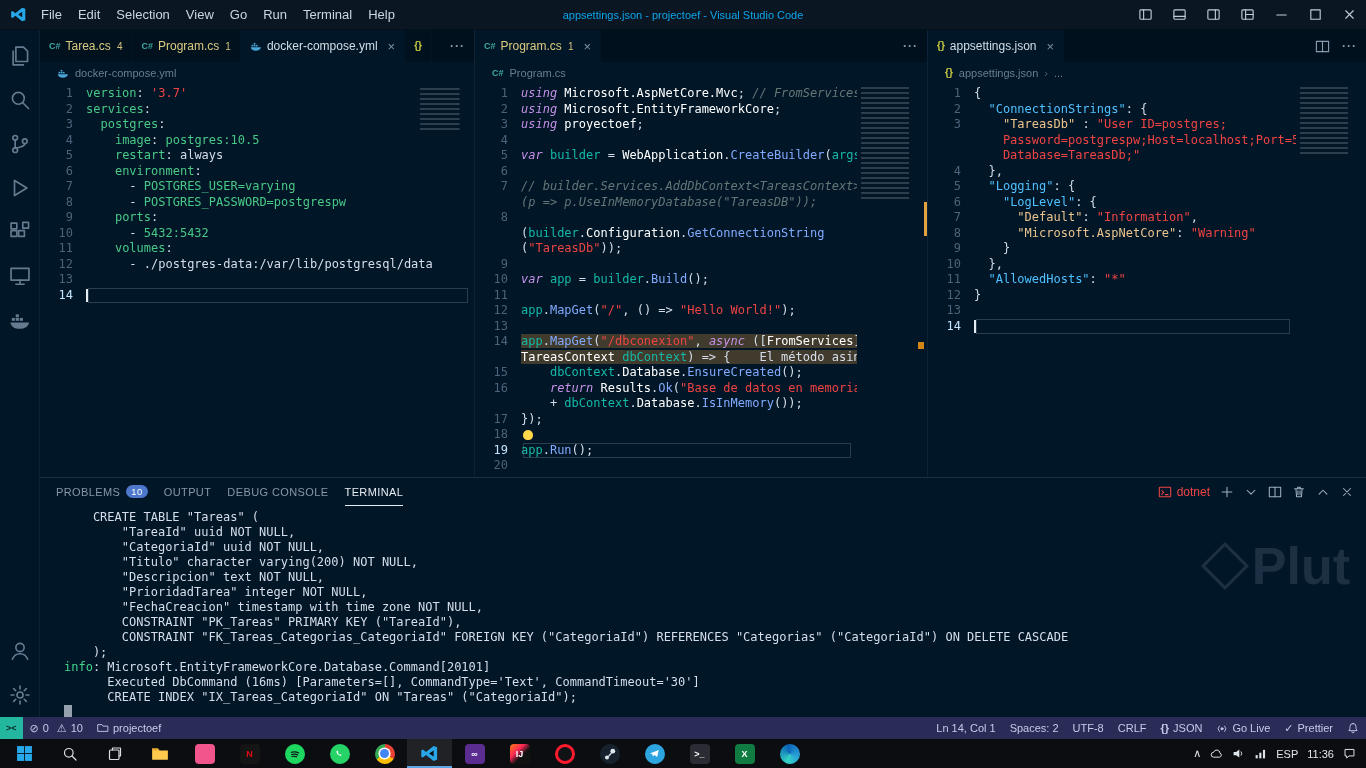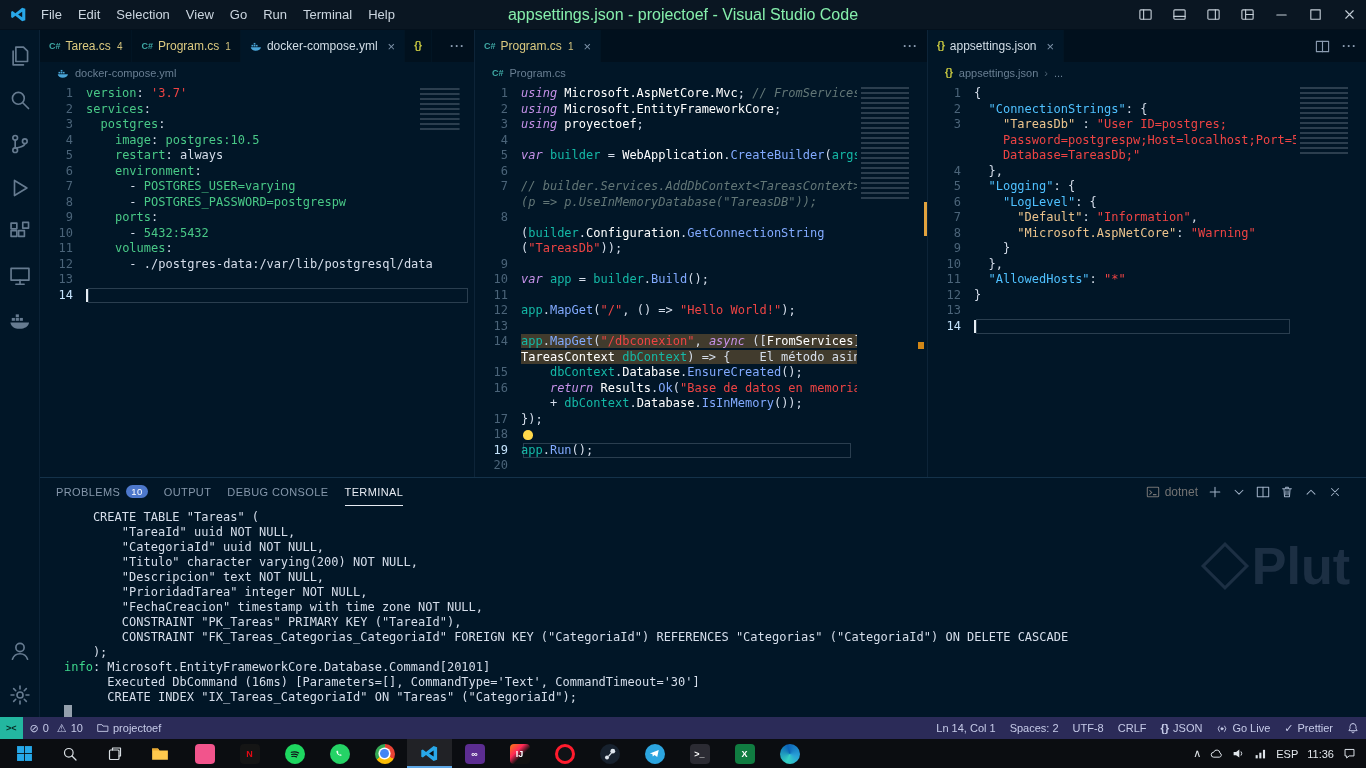--- a/index.html
+++ b/index.html
@@ -5,21 +5,21 @@
   *{margin:0;padding:0;box-sizing:border-box}
   html,body{width:1366px;height:768px;overflow:hidden;background:#000;
     font-family:"Liberation Sans",sans-serif;color:#d6deeb;font-size:12px;-webkit-font-smoothing:antialiased}
   .window{position:relative;width:1366px;height:652px;display:flex;flex-direction:column;background:#011627}
 
   
   .titlebar{height:30px;flex:none;background:#0a1622;display:flex;align-items:center;padding-left:10px;position:relative;border-bottom:1px solid #04101c}
   .vsc-logo{display:flex;margin-right:6px}
   .menubar{display:flex;align-items:center}
   .menu{padding:3px 8px;font-size:13px;color:#ccd6e0;border-radius:4px}
-  .wintitle{position:absolute;left:50%;transform:translateX(-50%);font-size:16px;color:#86efac;white-space:nowrap}
+  .wintitle{position:absolute;left:50%;transform:translateX(-50%);font-size:11px;color:#0ea5e9;white-space:nowrap}
   .wincontrols{margin-left:auto;display:flex;height:100%;align-items:center}
   .wc{width:34px;height:100%;display:flex;align-items:center;justify-content:center;color:#c3cdd6}
   .wc svg{width:15px;height:15px}
 
   
   .main{flex:none;height:687px;display:flex}
   .activitybar{width:40px;flex:none;background:#011627;border-right:1px solid #0b2236;display:flex;flex-direction:column;align-items:center;padding-top:4px}
   .aicon{width:40px;height:44px;display:flex;align-items:center;justify-content:center;color:#667b90}
   .aicon svg{width:22px;height:22px}
   .aspacer{flex:1}
@@ -71,26 +71,26 @@
   
   .minimap{position:absolute;background-image:repeating-linear-gradient(180deg,rgba(214,222,235,.20) 0 2px,transparent 2px 5px);background-size:86% 100%;background-repeat:no-repeat}
   .mm-g1{top:4px;right:8px;width:46px;height:42px}
   .mm-g2{top:3px;right:10px;width:56px;height:112px}
   .mm-g3{top:3px;right:10px;width:56px;height:70px}
   .ruler-bar{position:absolute;right:0;top:118px;width:3px;height:34px;background:#e2a33e}
   .marker-find{position:absolute;right:3px;top:258px;width:6px;height:7px;background:#d18616}
 
   
   .panel{height:240px;flex:none;border-top:1px solid #14324a;background:#011627;display:flex;flex-direction:column}
-  .panelheader{height:28px;flex:none;display:flex;align-items:center;padding:0 24px 0 16px}
+  .panelheader{height:28px;flex:none;display:flex;align-items:center;padding:0 12px 0 16px}
   .ptab{margin-right:16px;font-size:11px;letter-spacing:.4px;color:#8597ab;display:inline-flex;gap:6px;align-items:center;height:100%;border-bottom:1px solid transparent}
   .ptab.active{color:#e8ecf3;border-bottom-color:#e8ecf3}
   .pbadge{background:#4d78cc;color:#fff;border-radius:8px;font-size:9.5px;padding:0 5px;line-height:13px}
   .panelactions{margin-left:auto;display:flex;align-items:center;gap:10px;color:#9fb0c5}
-  .shellpick{display:flex;align-items:center;gap:5px;font-size:12px;color:#737373}
+  .shellpick{display:flex;align-items:center;gap:5px;font-size:12px;color:#ef4444}
   .pact{display:flex;align-items:center}
   .pact svg,.shellpick svg{width:14px;height:14px}
   .terminal{flex:1;overflow:hidden;padding:4px 0 0 24px;font-family:"DejaVu Sans Mono",monospace;font-size:12px;line-height:15px;color:#d6deeb;white-space:pre}
   .trow{height:15px}
 
   
   .statusbar{height:22px;flex:none;background:#2b2b58;display:flex;justify-content:space-between;align-items:stretch;color:#c6cbe8;font-size:11px}
   .sside{display:flex;align-items:stretch}
   .sitem{display:inline-flex;align-items:center;gap:4px;padding:0 7px}
   .sitem.remote{background:#23b7a0;color:#05261f;font-weight:bold;font-size:9px;padding:0 6px}

